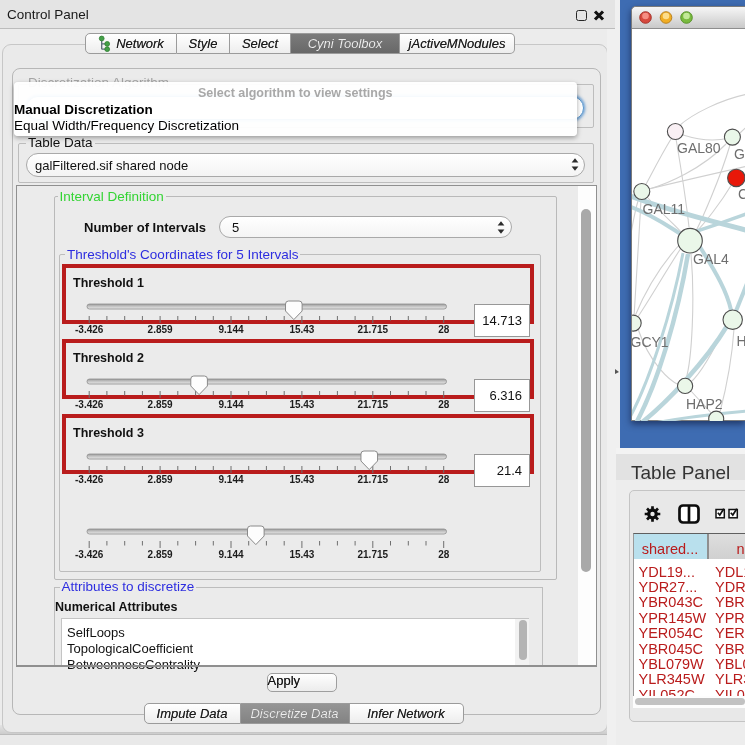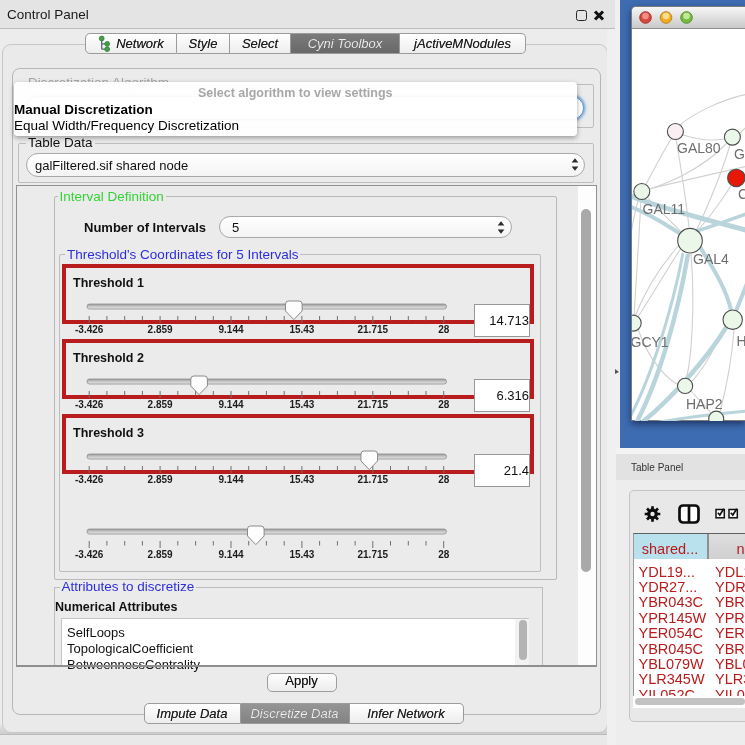--- a/index.html
+++ b/index.html
@@ -17,21 +17,21 @@
       text-shadow:0 0 0.6px rgba(20,20,20,0.7);
       display:flex;align-items:center;justify-content:center;font-style:italic;}
   .seg .tb.first{border-left:1px solid #9b9b9b;border-radius:5px 0 0 5px;}
   .seg .tb.last{border-radius:0 5px 5px 0;}
   .seg .tb.sel{background:linear-gradient(#7b7b7b,#686868);color:#efefef;}
   .thr{position:absolute;left:62px;width:471.5px;height:60px;border:4px solid #b91c1c;
        box-sizing:border-box;background:#ebebeb;}
   .thr b{position:absolute;left:7px;top:8px;font-size:12.5px;color:#111;}
   .vbox{position:absolute;left:408px;top:36px;width:56px;height:33px;background:#fff;
         border:1px solid #979797;box-sizing:border-box;font-size:13px;color:#111;
-        text-align:right;line-height:31px;}
+        text-align:right;line-height:31px;padding-right:7px;}
   .row1{font-size:14.5px;color:#b91c1c;}
 </style>
 </head>
 <body>
 <div id="root">
 
   <div class="abs" style="left:0;top:0;width:615px;height:28px;background:#e4e4e4;border-bottom:1px solid #bcbcbc;"></div>
   <div class="abs" style="left:7px;top:6.5px;font-size:13.5px;color:#1a1a1a;">Control Panel</div>
   <div class="abs" style="left:576px;top:10px;width:9px;height:9px;border:1.6px solid #262626;border-radius:2.5px;"></div>
   <svg class="abs" style="left:593px;top:10px;" width="12" height="11" viewBox="0 0 12 11">
@@ -52,21 +52,21 @@
       <svg width="14" height="17" viewBox="0 0 14 17" style="margin-right:4px;">
         <path d="M3.7 5 L3.7 14.3 M3.7 8.9 L8.8 8.9 M3.7 14.2 L8.8 14.2" stroke="#5a6878" stroke-width="1.3" fill="none"></path>
         <circle cx="3.7" cy="3.5" r="2.4" fill="#44a048" stroke="#2e7d32" stroke-width="0.8"></circle>
         <circle cx="9.2" cy="8.9" r="2.4" fill="#44a048" stroke="#2e7d32" stroke-width="0.8"></circle>
         <circle cx="9.2" cy="14.2" r="2.4" fill="#44a048" stroke="#2e7d32" stroke-width="0.8"></circle>
       </svg>
       Network</div>
     <div class="tb" style="width:53px;">Style</div>
     <div class="tb" style="width:61px;">Select</div>
     <div class="tb sel" style="width:109px;">Cyni Toolbox</div>
-    <div class="tb last" style="width:126px;">jActiveMNodules</div>
+    <div class="tb last" style="width:115px;">jActiveMNodules</div>
   </div>
 
   <div class="gbox" style="left:18px;top:84px;width:574px;height:42px;border-color:#bdbdbd;"></div>
   <div class="grouplbl" style="left:26px;top:75.5px;color:#a5a5a5;background:none;">Discretization Algorithm</div>
   <div class="abs" style="left:26px;top:96px;width:558px;height:24px;background:#fff;border:1.5px solid #5b97cd;border-radius:12px;box-shadow:0 0 2.5px 1.5px rgba(90,150,210,.75);box-sizing:border-box;"></div>
 
   <div class="gbox" style="left:18px;top:143px;width:574px;height:38px;"></div>
   <div class="grouplbl" style="left:26px;top:135.5px;color:#111;">Table Data</div>
   <div class="combo" style="left:26px;top:153px;width:559px;height:24px;"></div>
   <div class="combotext" style="left:35px;top:158px;">galFiltered.sif shared node</div>
@@ -265,21 +265,21 @@
   <div class="abs" style="left:55px;top:600px;font-size:12.5px;font-weight:bold;color:#111;">Numerical Attributes</div>
   <div class="abs" style="left:61px;top:618px;width:468px;height:47.5px;background:#fff;border:1px solid #c4c4c4;border-bottom:none;box-sizing:border-box;"></div>
   <div class="abs" style="left:515px;top:619px;width:14px;height:46.5px;background:#f2f2f2;"></div>
   <div class="abs" style="left:518.5px;top:620px;width:8.5px;height:40px;background:#b4b4b4;border-radius:4.2px;"></div>
   <div class="abs" style="left:67px;top:624.5px;font-size:13px;color:#111;">SelfLoops</div>
   <div class="abs" style="left:67px;top:640.5px;font-size:13px;color:#111;">TopologicalCoefficient</div>
   <div class="abs" style="left:67px;top:656.5px;font-size:13px;color:#111;">BetweennessCentrality</div>
 
   <div class="abs" style="left:16px;top:665.3px;width:581px;height:1.3px;background:#8f8f8f;"></div>
 
-  <div class="abs" style="left:266.5px;top:672.5px;width:68px;height:17.5px;background:linear-gradient(#fefefe,#ececec);border:1px solid #9e9e9e;border-radius:5px;font-size:13px;color:#141414;text-align:center;line-height:14px;text-shadow:0 0 0.6px rgba(20,20,20,0.7);">Apply</div>
+  <div class="abs" style="left:266.5px;top:672.5px;width:68px;height:17.5px;background:linear-gradient(#fefefe,#ececec);border:1px solid #9e9e9e;border-radius:5px;font-size:13px;color:#141414;line-height:14px;text-shadow:0 0 0.6px rgba(20,20,20,0.7);">Apply</div>
 
   <div class="seg" style="left:143.5px;top:702.5px;">
     <div class="tb first" style="width:97px;">Impute Data</div>
     <div class="tb sel" style="width:109px;background:linear-gradient(#959595,#838383);">Discretize Data</div>
     <div class="tb last" style="width:114px;">Infer Network</div>
   </div>
 
   <div class="abs" style="left:13.5px;top:82px;width:563.5px;height:54px;background:rgba(255,255,255,0.95);border-radius:4px;box-shadow:0 2px 5px rgba(0,0,0,0.35);"></div>
   <div class="abs" style="left:13.5px;top:86px;width:563.5px;text-align:center;font-size:12.5px;font-weight:bold;color:#a8a8a8;">Select algorithm to view settings</div>
   <div class="abs" style="left:14px;top:102px;font-size:13.5px;font-weight:bold;color:#000;">Manual Discretization</div>
@@ -350,21 +350,21 @@
         <text x="10.5" y="185" font-size="14" fill="#6e6e6e" font-family="Liberation Sans">GAL11</text>
         <text x="61" y="235" font-size="14" fill="#6e6e6e" font-family="Liberation Sans">GAL4</text>
         <text x="-1.5" y="317.5" font-size="14" fill="#6e6e6e" font-family="Liberation Sans">GCY1</text>
         <text x="104.5" y="316.5" font-size="14" fill="#6e6e6e" font-family="Liberation Sans">HIS4</text>
         <text x="54" y="380" font-size="14" fill="#6e6e6e" font-family="Liberation Sans">HAP2</text>
       </svg>
   </div>
 
   <div class="abs" style="left:616px;top:448px;width:129px;height:5.5px;background:#f3f3f3;"></div>
   <div class="abs" style="left:616px;top:453.5px;width:129px;height:27px;background:#e2e2e2;"></div>
-  <div class="abs" style="left:631px;top:462px;font-size:10px;color:#333;">Table Panel</div>
+  <div class="abs" style="left:631px;top:462px;font-size:19px;color:#333;">Table Panel</div>
   <div class="abs" style="left:616px;top:480px;width:129px;height:265px;background:#ededed;"></div>
 
   <div class="abs" style="left:629px;top:490px;width:130px;height:232px;background:#e8e8e8;border:1px solid #c4c4c4;border-radius:5px;box-sizing:border-box;"></div>
 
   <svg class="abs" style="left:644px;top:505px;" width="17" height="18" viewBox="0 0 17 18" id="gearsvg">
     <g stroke="#0d0d0d" stroke-width="2.7">
       <path d="M8.5 1.2 L8.5 16.8 M0.7 9 L16.3 9 M3 3.5 L14 14.5 M14 3.5 L3 14.5"></path>
     </g>
     <circle cx="8.5" cy="9" r="5.4" fill="#0d0d0d"></circle>
     <circle cx="8.5" cy="9" r="2.2" fill="#e8e8e8"></circle>

